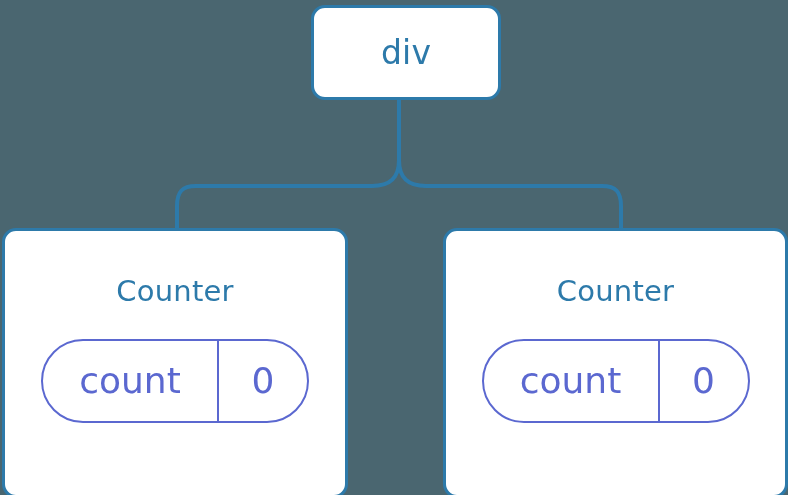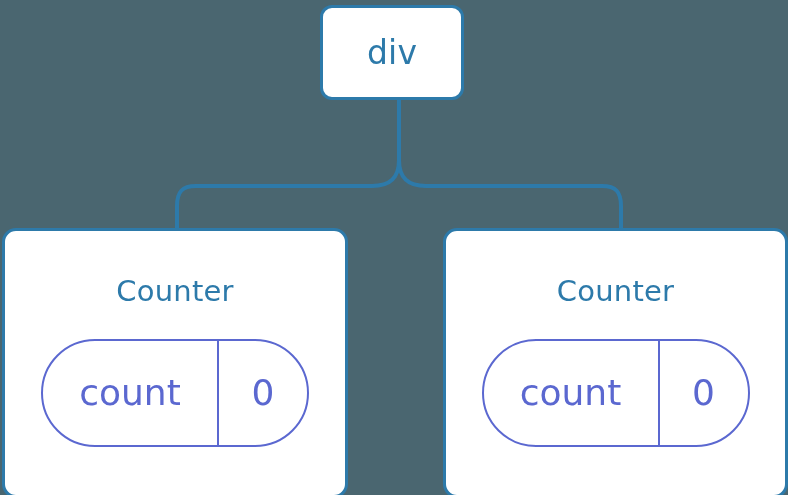--- a/index.html
+++ b/index.html
@@ -36,26 +36,25 @@
     background: #ffffff;
     border: 3px solid #2d7aaa;
     border-radius: 14px;
     box-sizing: border-box;
     display: flex;
     flex-direction: column;
     align-items: center;
   }
 
   #node-div {
-    left: 320px;
+    left: 311px;
     top: 5px;
-    width: 144px;
+    width: 190px;
     height: 95px;
     justify-content: center;
-    border-radius: 12px;
   }
 
   #node-counter-left {
     left: 2px;
     top: 228px;
     width: 346px;
     height: 270px;
   }
 
   #node-counter-right {
@@ -80,21 +79,21 @@
   .counter-title {
     margin-top: 46px;
     font-size: 29px;
   }
 
   
   .state-pill {
     margin-top: 33px;
     display: flex;
     align-items: stretch;
-    height: 108px;
+    height: 84px;
     border: 2px solid #5b68d0;
     border-radius: 54px;
     box-sizing: border-box;
     background: #ffffff;
     overflow: hidden;
   }
   .pill-key,
   .pill-value {
     display: flex;
     align-items: center;

